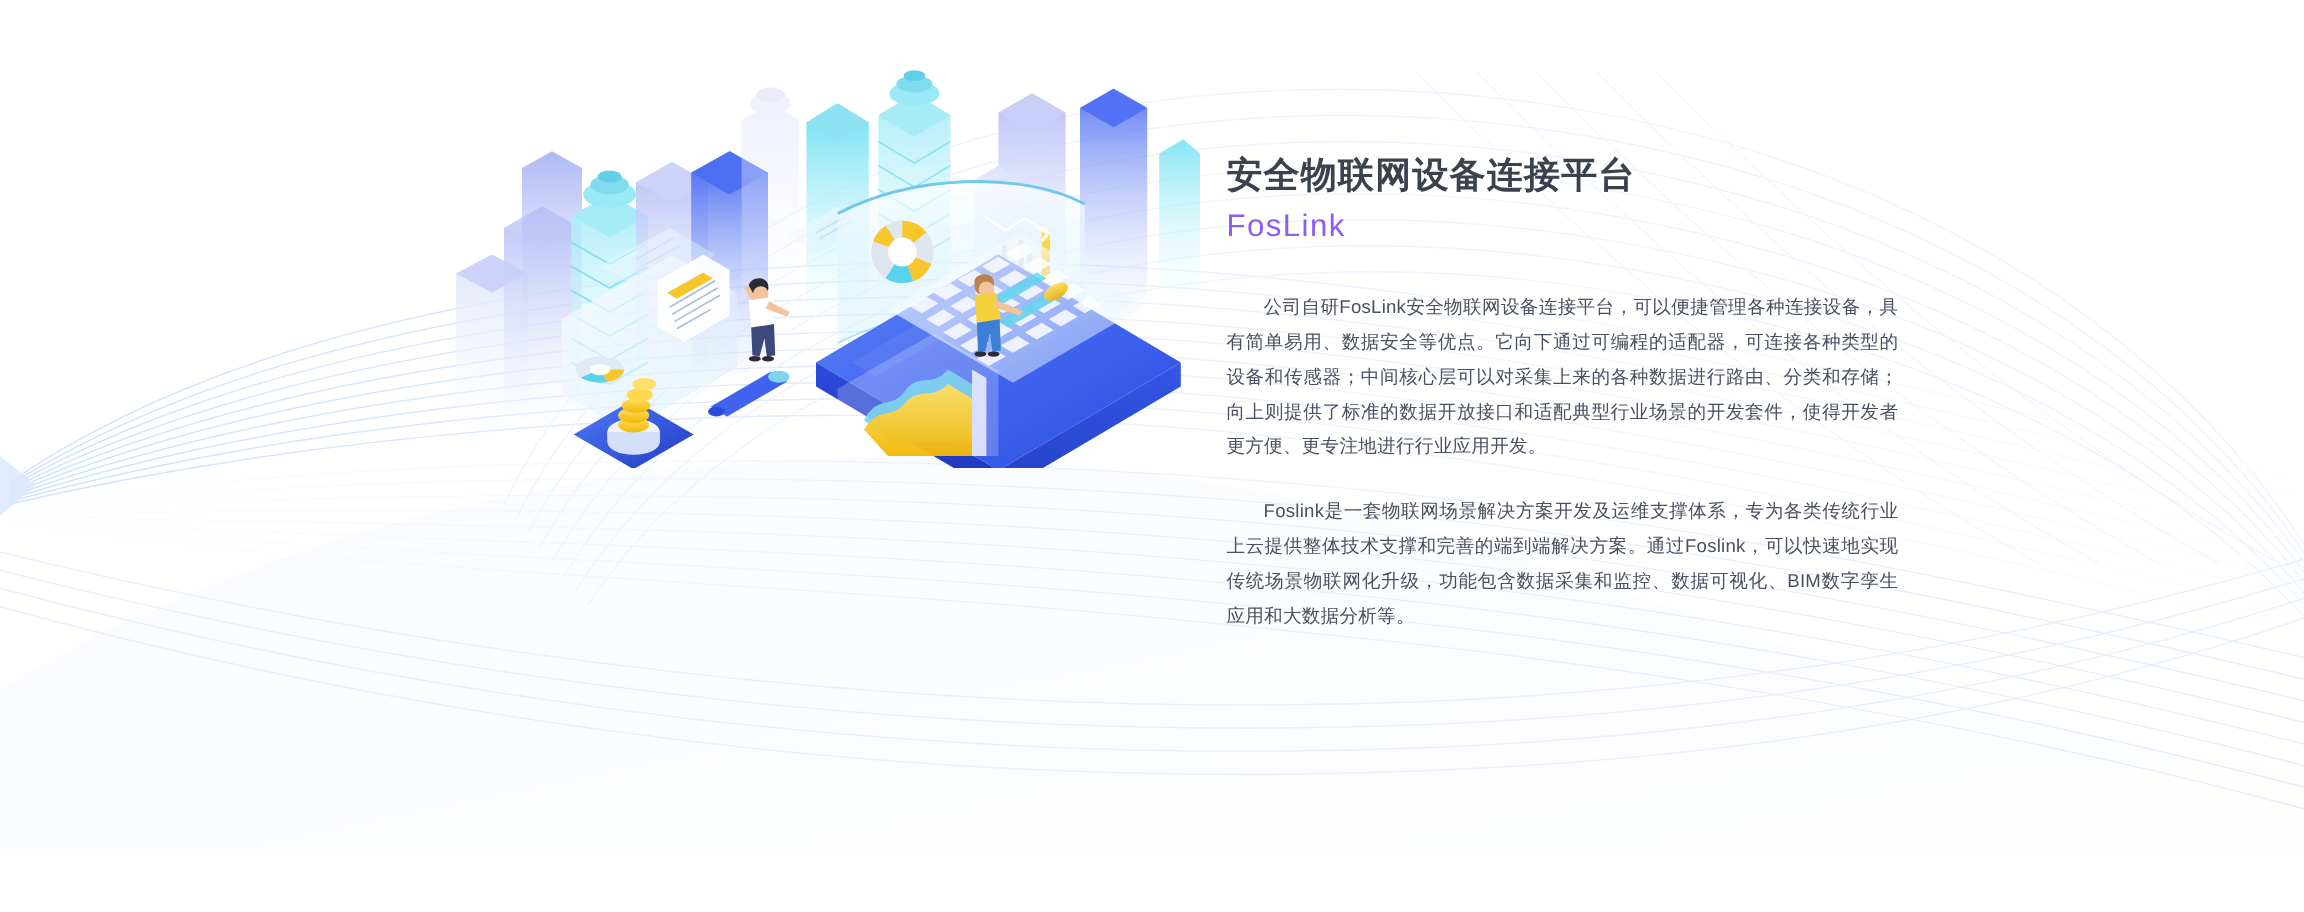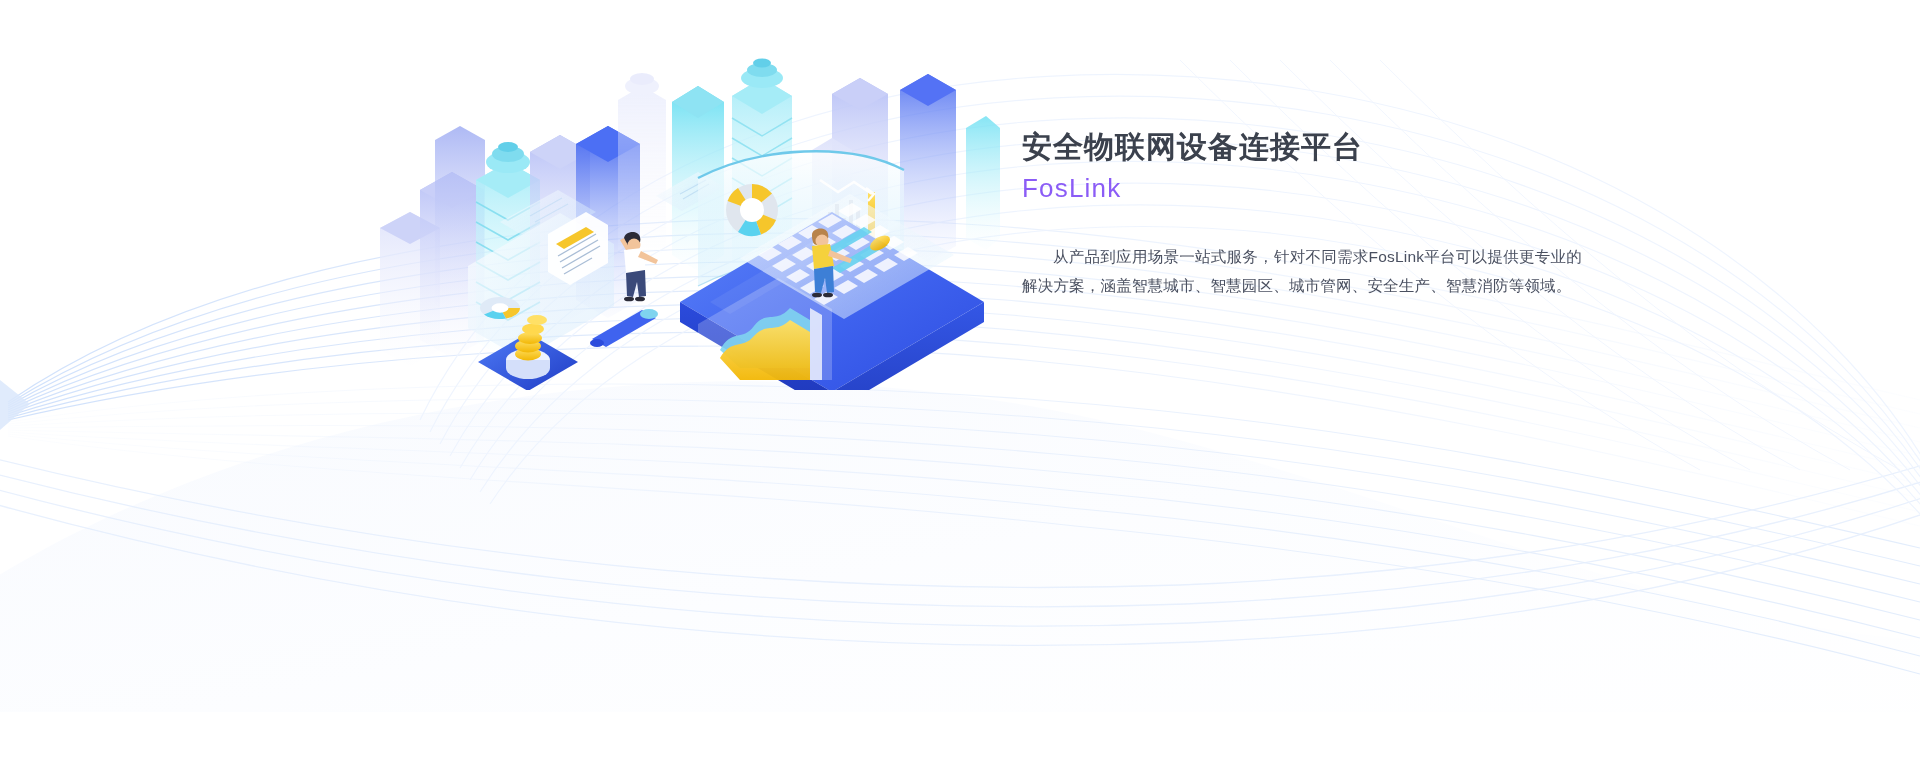--- a/index.html
+++ b/index.html
@@ -455,17 +455,18 @@
       <path d="M 450 200 L 472 209 L 470 213 L 448 206 Z" fill="#f2c49b"></path>
       <ellipse cx="437" cy="245" rx="5" ry="2.3" fill="#2b2b38"></ellipse>
       <ellipse cx="448" cy="245" rx="5" ry="2.3" fill="#2b2b38"></ellipse>
     </g>
   </svg>
 
   <div class="content">
     <h1 class="title">安全物联网设备连接平台</h1>
     <div class="subtitle">FosLink</div>
     <div class="body-copy">
-      <p class="para">从产品到应用场景一站式服务，针对不同需求FosLink平台可以提供更专业的解决方案，涵盖智慧城市、智慧园区、城市管网、安全生产、智慧消防等领域。</p>
+      <p class="para">公司自研FosLink安全物联网设备连接平台，可以便捷管理各种连接设备，具有简单易用、数据安全等优点。它向下通过可编程的适配器，可连接各种类型的设备和传感器；中间核心层可以对采集上来的各种数据进行路由、分类和存储；向上则提供了标准的数据开放接口和适配典型行业场景的开发套件，使得开发者更方便、更专注地进行行业应用开发。</p>
+      <p class="para">Foslink是一套物联网场景解决方案开发及运维支撑体系，专为各类传统行业上云提供整体技术支撑和完善的端到端解决方案。通过Foslink，可以快速地实现传统场景物联网化升级，功能包含数据采集和监控、数据可视化、BIM数字孪生应用和大数据分析等。</p>
     </div>
   </div>
 
 </div>
 
 </body></html>

